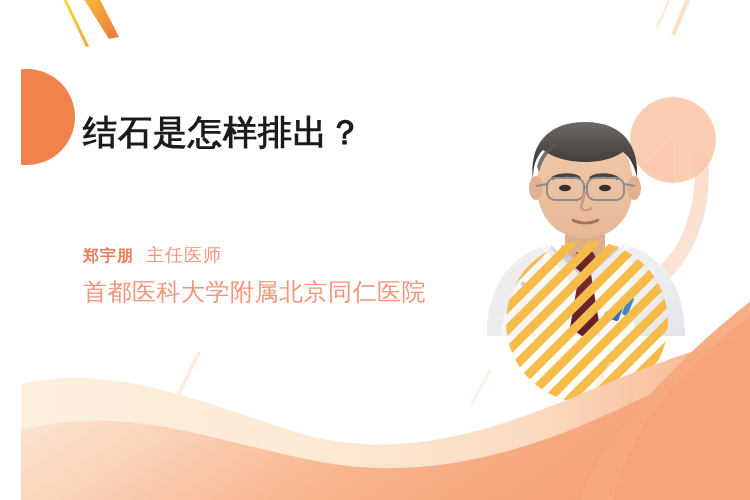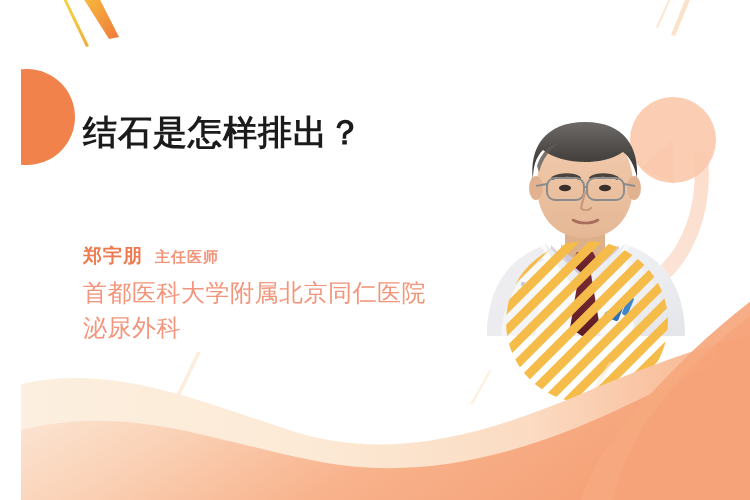--- a/index.html
+++ b/index.html
@@ -62,28 +62,28 @@
     top: 246px;
     width: 400px;
     z-index: 6;
   }
   .doc-line1 {
     margin: 0 0 11px 0;
     line-height: 1;
     white-space: nowrap;
   }
   #doctor-name {
-    font-size: 19px;
+    font-size: 16px;
     font-weight: 700;
     color: #EE7B50;
     letter-spacing: 1px;
   }
   #doctor-title {
-    font-size: 15px;
-    font-weight: 700;
+    font-size: 18px;
+    font-weight: 400;
     color: #F2957A;
     letter-spacing: 1px;
     margin-left: 12px;
   }
   #doctor-hospital, #doctor-department {
     display: block;
     font-size: 24px;
     font-weight: 400;
     color: #F2957A;
     letter-spacing: 0.5px;
@@ -310,16 +310,15 @@
 
   <div id="text-block">
     <h1 id="page-title">结石是怎样排出？</h1>
   </div>
 
   <div id="doctor-info">
     <p class="doc-line1">
       <span id="doctor-name">郑宇朋</span><span id="doctor-title">主任医师</span>
     </p>
     <span id="doctor-hospital">首都医科大学附属北京同仁医院</span>
-    <span id="doctor-department">泌尿外科</span>
   </div>
 
 </div>
 
 </body></html>

